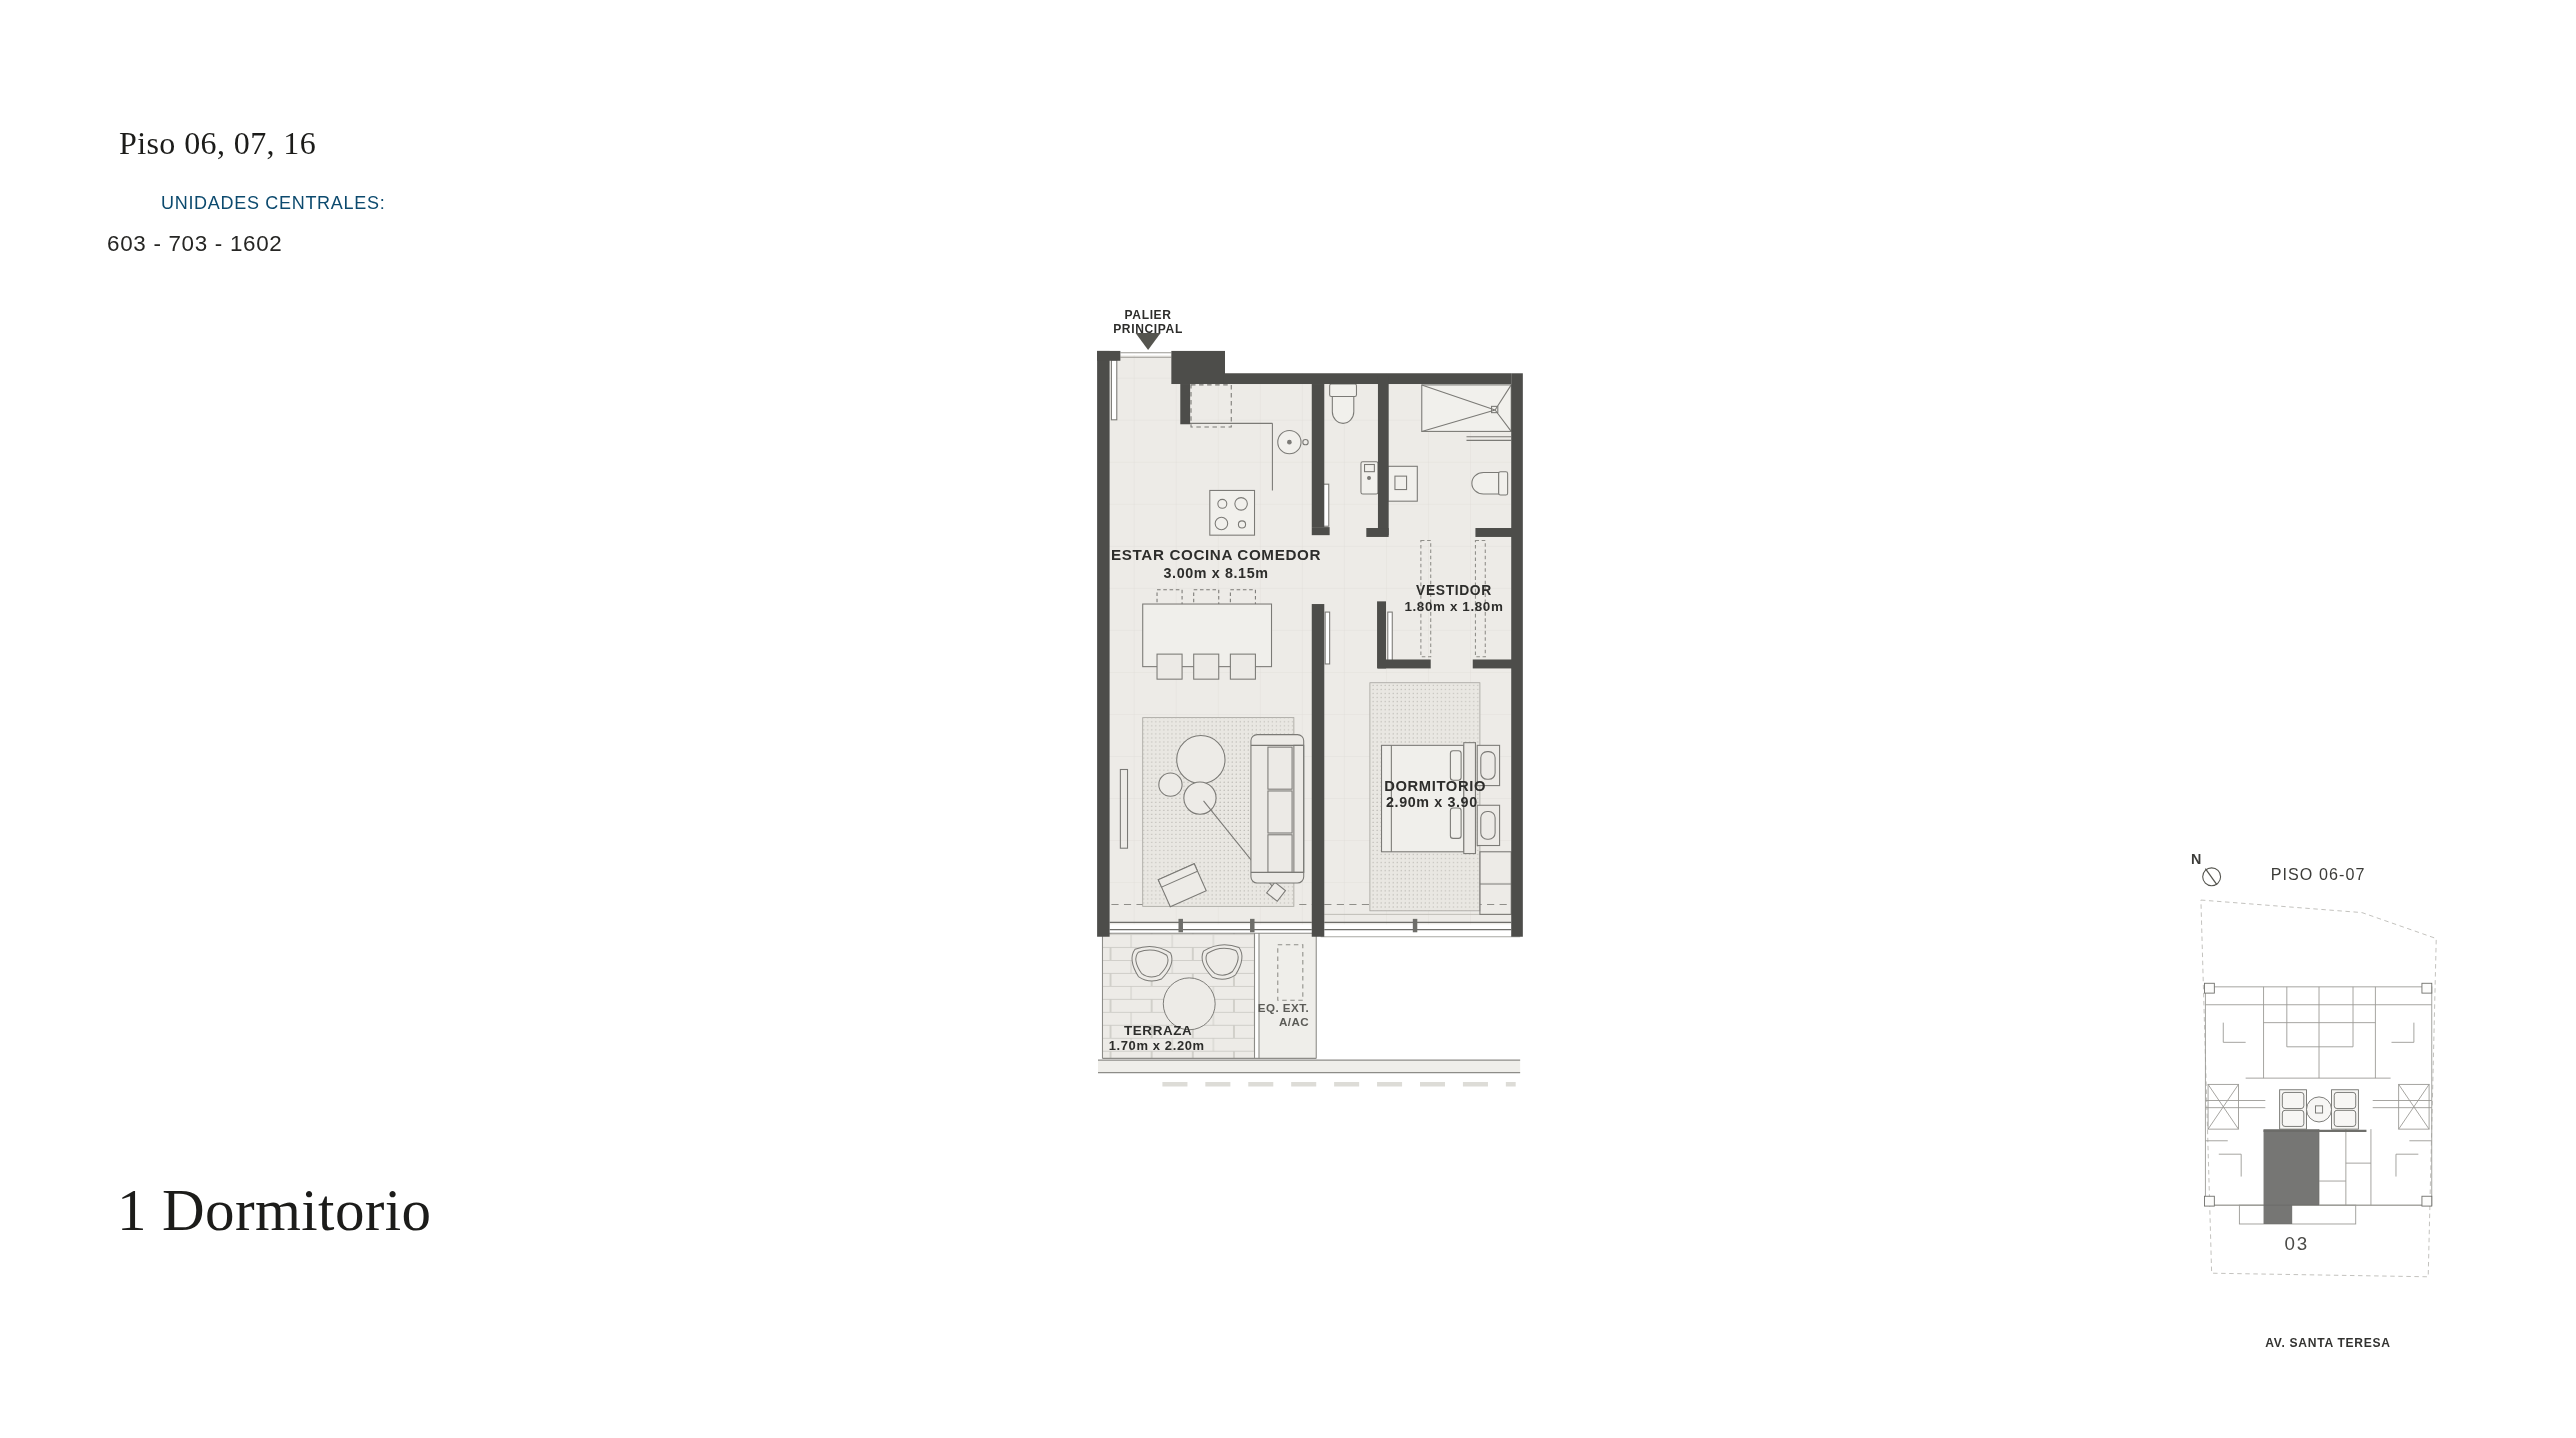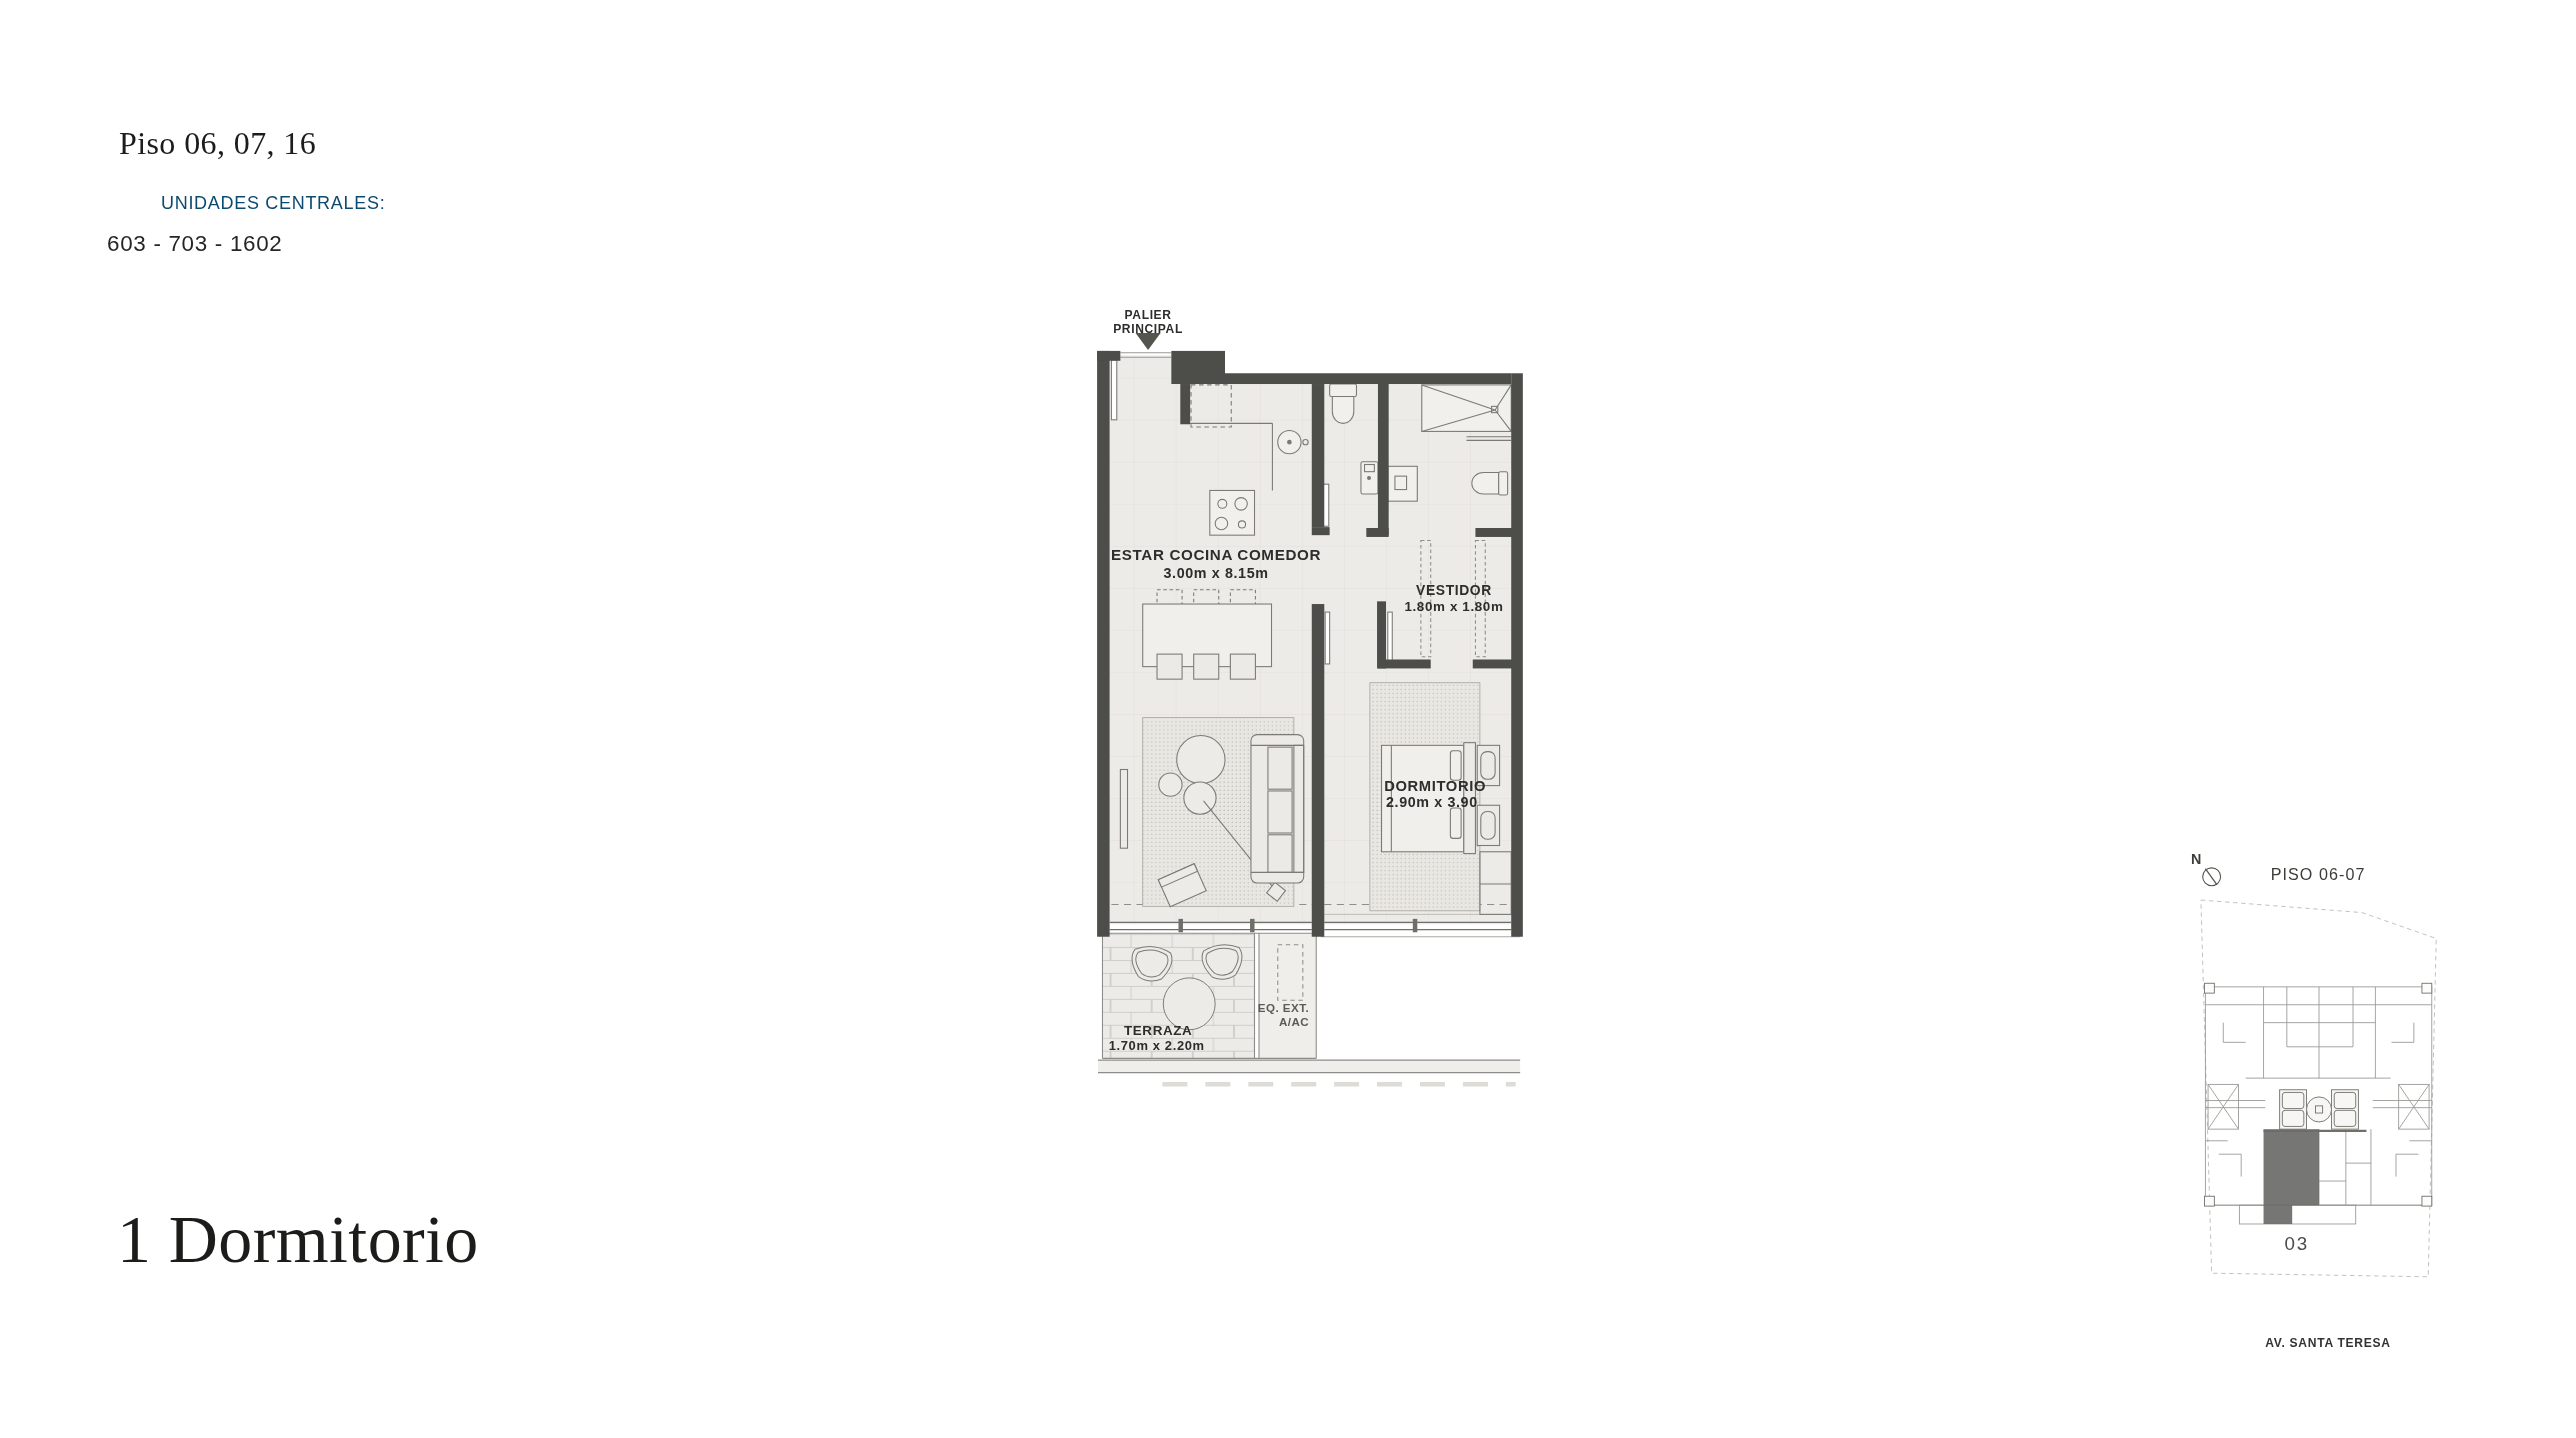--- a/index.html
+++ b/index.html
@@ -8,21 +8,21 @@
     background:#ffffff;font-family:"Liberation Sans",sans-serif;
   }
   .abs{position:absolute;}
   .serif-title{
     font-family:"Liberation Serif",serif;
     color:#1c1c1a;font-weight:400;line-height:1;letter-spacing:0.4px;white-space:nowrap;
   }
   #main-title{left:119px;top:127px;font-size:32px;}
   #subtitle{left:120px;top:193px;font-size:18px;letter-spacing:0.7px;color:#0c4a6e;margin-left:41px;}
   #units-line{left:107px;top:231px;font-size:22.4px;letter-spacing:0.7px;color:#262624;}
-  #typology-title{left:117px;top:1181px;font-size:68px;margin-top:24px;}
+  #typology-title{left:117px;top:1181px;font-size:59px;}
   .plan-svg{position:absolute;left:1064px;top:291px;}
   .key-svg{position:absolute;left:2174px;top:841px;}
   svg text{font-family:"Liberation Sans",sans-serif;}
   .lbl{font-weight:700;fill:#2d2d2b;letter-spacing:0.7px;}
   .lbl-gray{font-weight:700;fill:#5b5b57;letter-spacing:0.5px;}
   .kp-txt{fill:#3c3c39;letter-spacing:1.2px;}
 </style>
 </head>
 <body>
 

